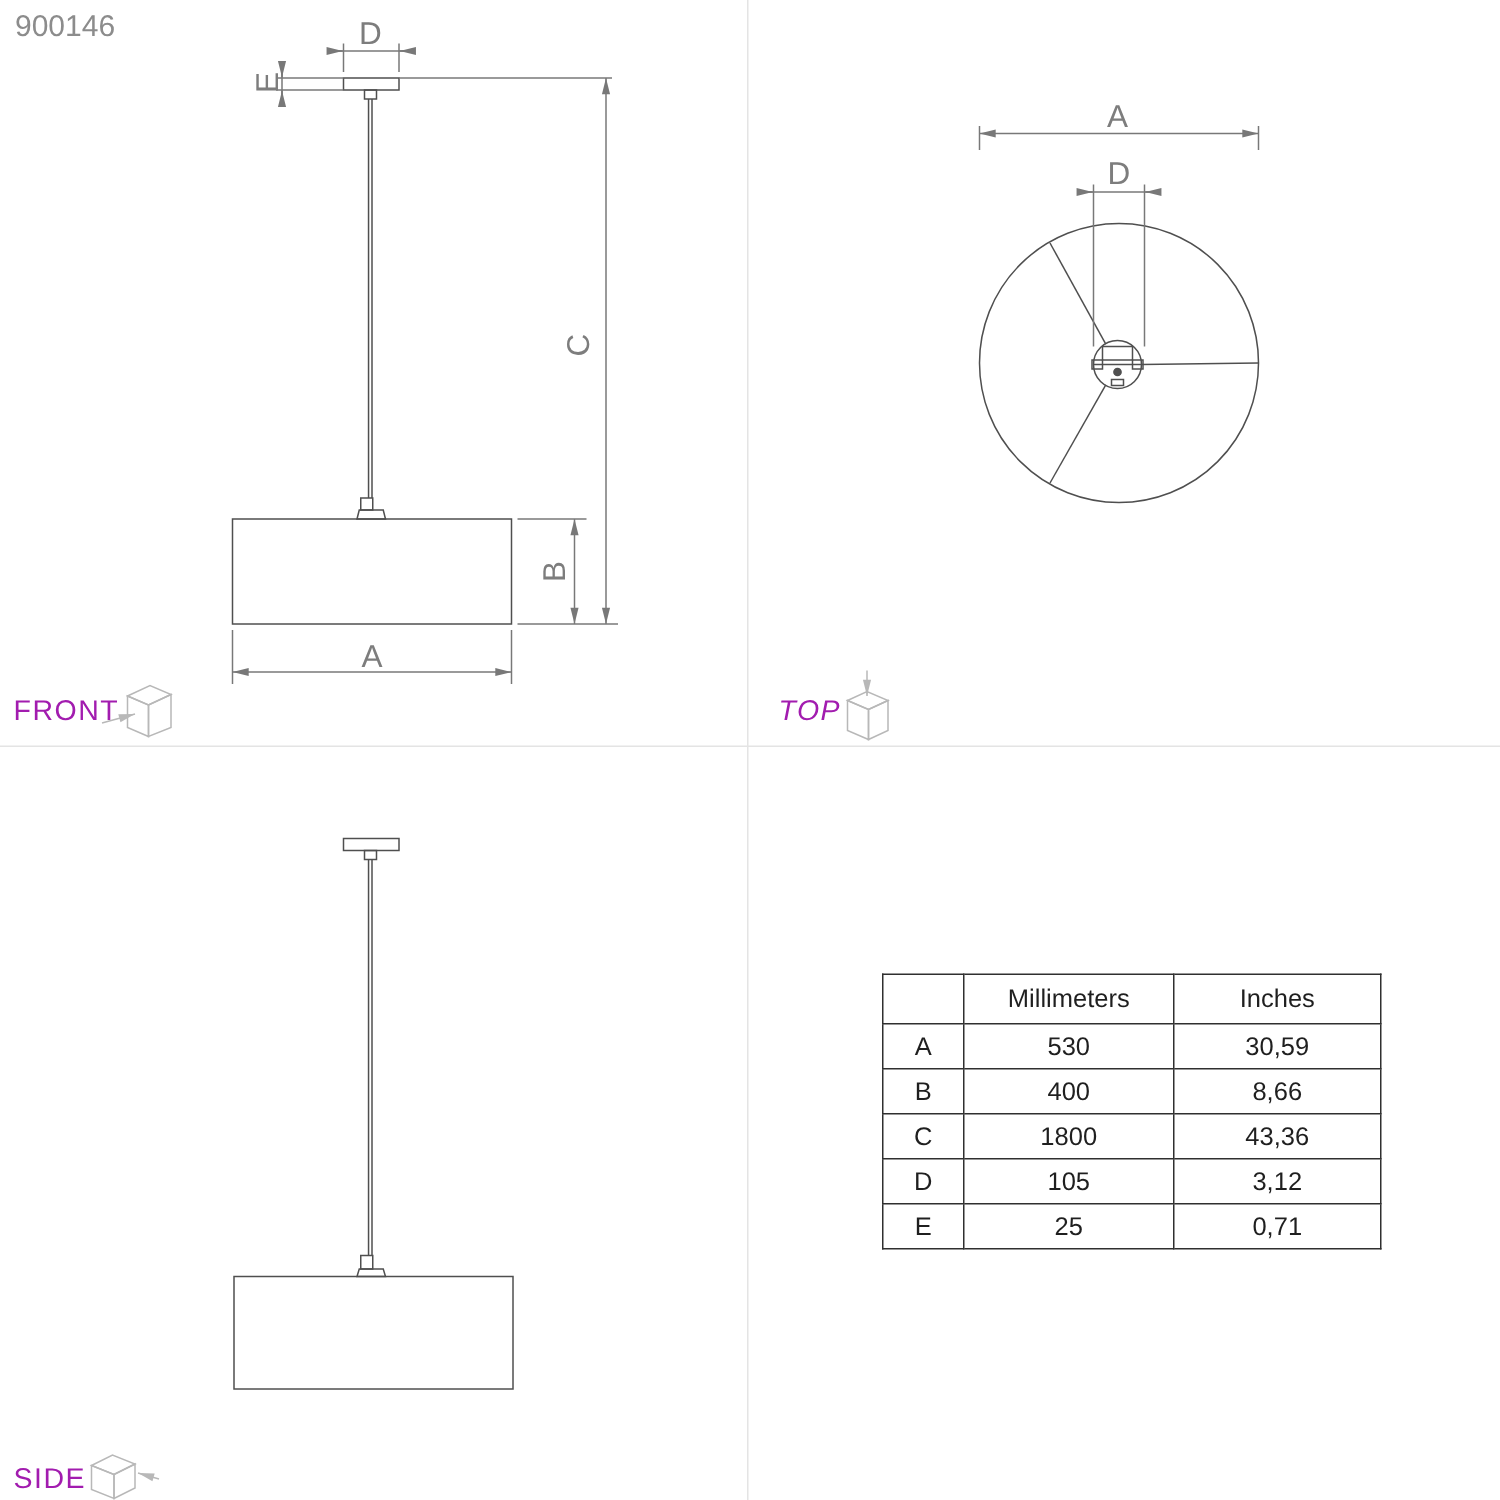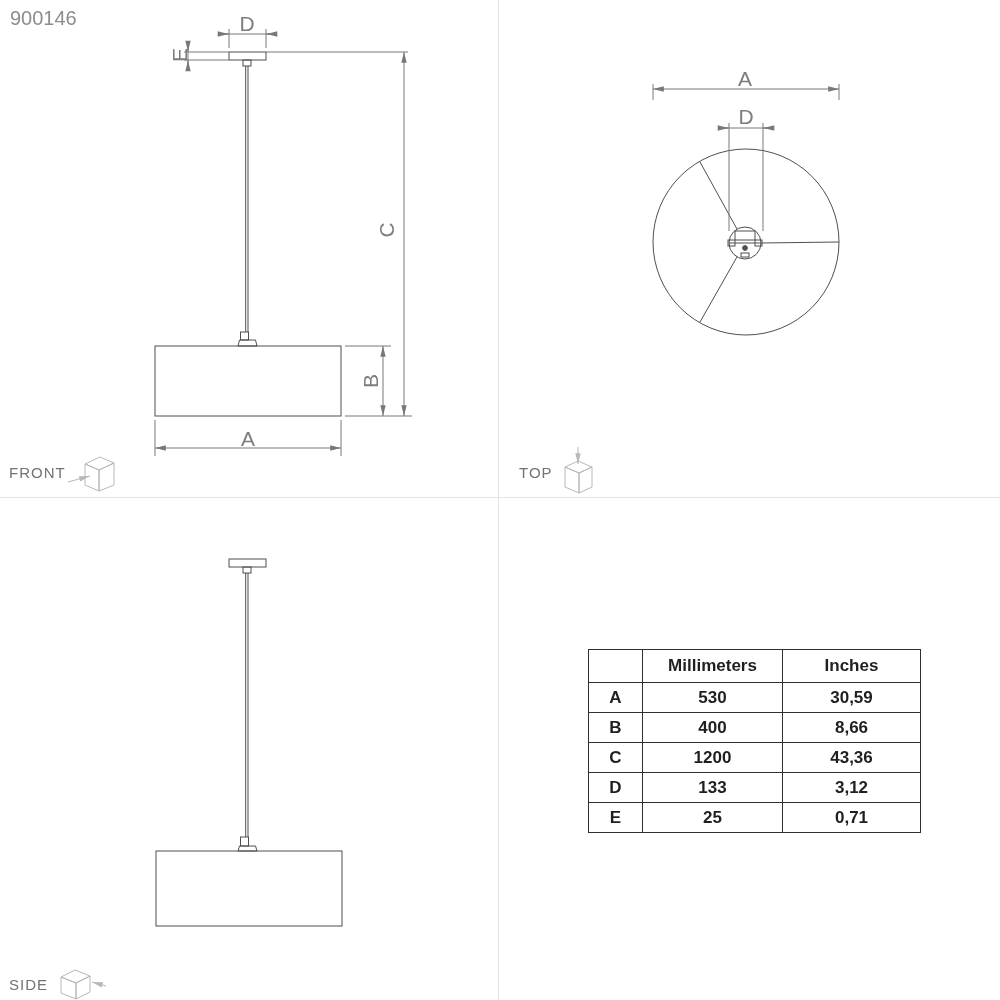--- a/index.html
+++ b/index.html
@@ -11,31 +11,31 @@
   .divider.v { left:498px; top:0; width:1px; height:1000px; }
   .divider.h { left:0; top:497px; width:1000px; height:1px; }
   svg.art { position:absolute; left:0; top:0; }
   .lbl {
     position:absolute; color:#7d7d7d; font-size:21px; line-height:1;
     transform:translate(-50%,-50%); white-space:nowrap;
   }
   .lbl.rot { transform:translate(-50%,-50%) rotate(-90deg); }
   .code { position:absolute; left:10px; top:7px; color:#8c8c8c; font-size:20px; }
   .viewlbl {
-    position:absolute; color:#737373; font-size:15px; letter-spacing:1px;
+    position:absolute; color:#a21caf; font-size:19px; letter-spacing:1px;
     line-height:1;
   }
   table.dims {
     position:absolute; left:588px; top:649px; width:332px;
     border-collapse:collapse; table-layout:fixed;
     font-size:17px; color:#1f1f1f;
   }
   table.dims th, table.dims td {
     border:1px solid #2f2f2f; text-align:center; vertical-align:middle;
-    padding:0; font-weight:700; background:#fff;
+    padding:0; font-weight:400; background:#fff;
   }
   table.dims tr.hdr { height:33px; }
   table.dims tr.row { height:30px; }
   col.c-letter { width:54px; } col.c-mm { width:140px; } col.c-in { width:138px; }
 </style>
 </head>
 <body>
 
 <div class="stage">
 
@@ -151,21 +151,21 @@
   <div class="lbl" style="left:247px; top:23px;">D</div>
   <div class="lbl rot" style="left:179px; top:55px;">E</div>
   <div class="lbl rot" style="left:386px; top:230px;">C</div>
   <div class="lbl rot" style="left:370px; top:381px;">B</div>
   <div class="lbl" style="left:248px; top:438px;">A</div>
 
   <div class="lbl" style="left:745px; top:78px;">A</div>
   <div class="lbl" style="left:746px; top:116px;">D</div>
 
   <div class="viewlbl" style="left:9px; top:465px;">FRONT</div>
-  <div class="viewlbl" style="left:519px; top:465px;">TOP</div>
+  <div class="viewlbl" style="left:519px; top:465px;font-style:italic;">TOP</div>
   <div class="viewlbl" style="left:9px; top:977px;text-align:right;">SIDE</div>
 
   <table class="dims">
     <colgroup>
         <col class="c-letter">
         <col class="c-mm">
         <col class="c-in">
       </colgroup>
     <tbody>
         <tr class="hdr">
@@ -178,26 +178,26 @@
       <td>530</td>
       <td>30,59</td>
     </tr>
     <tr class="row">
       <td>B</td>
       <td>400</td>
       <td>8,66</td>
     </tr>
     <tr class="row">
       <td>C</td>
-      <td>1200</td>
+      <td>1800</td>
       <td>43,36</td>
     </tr>
     <tr class="row">
       <td>D</td>
-      <td>133</td>
+      <td>105</td>
       <td>3,12</td>
     </tr>
     <tr class="row">
       <td>E</td>
       <td>25</td>
       <td>0,71</td>
     </tr>
   </tbody>
     </table>
 

